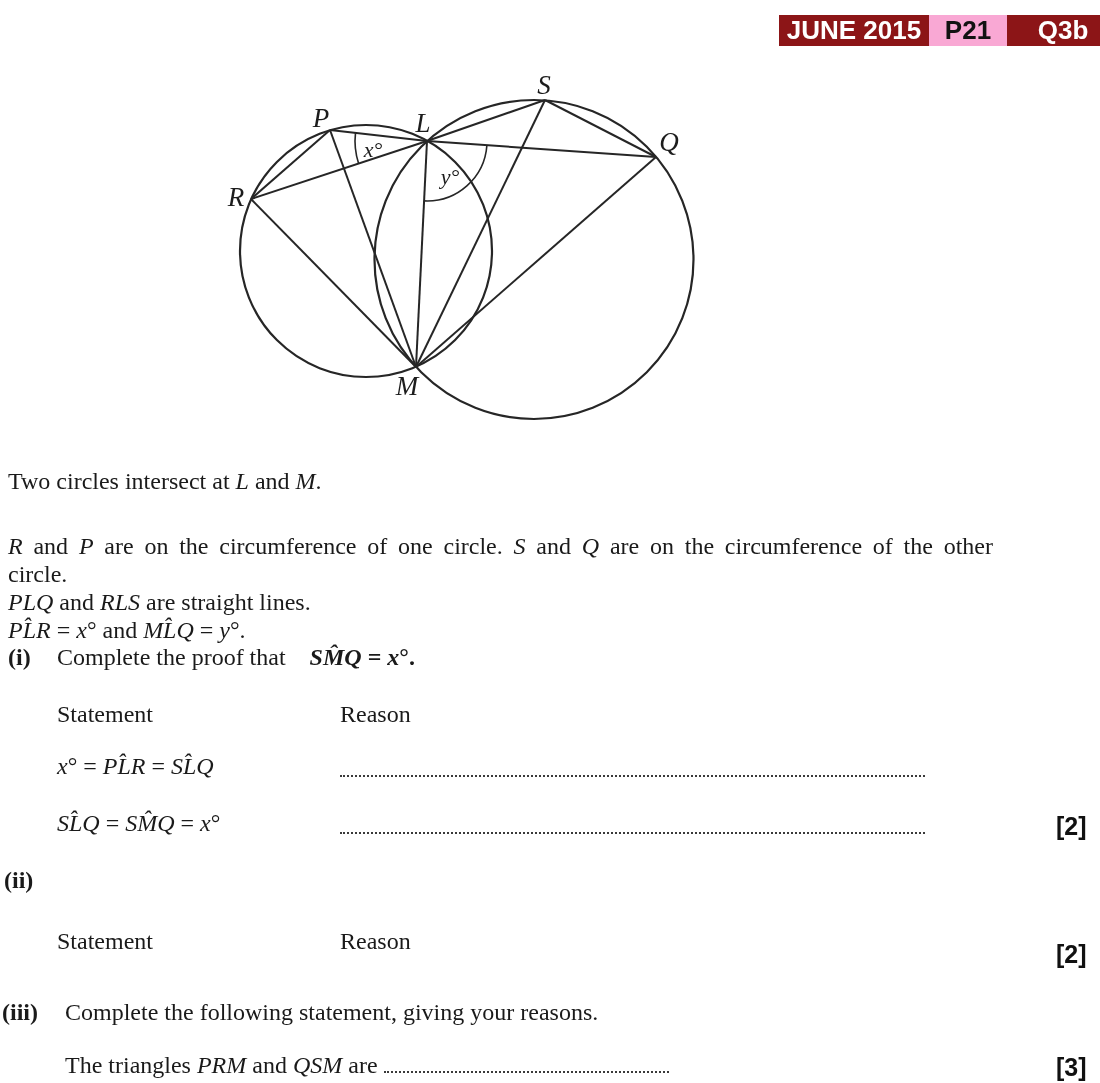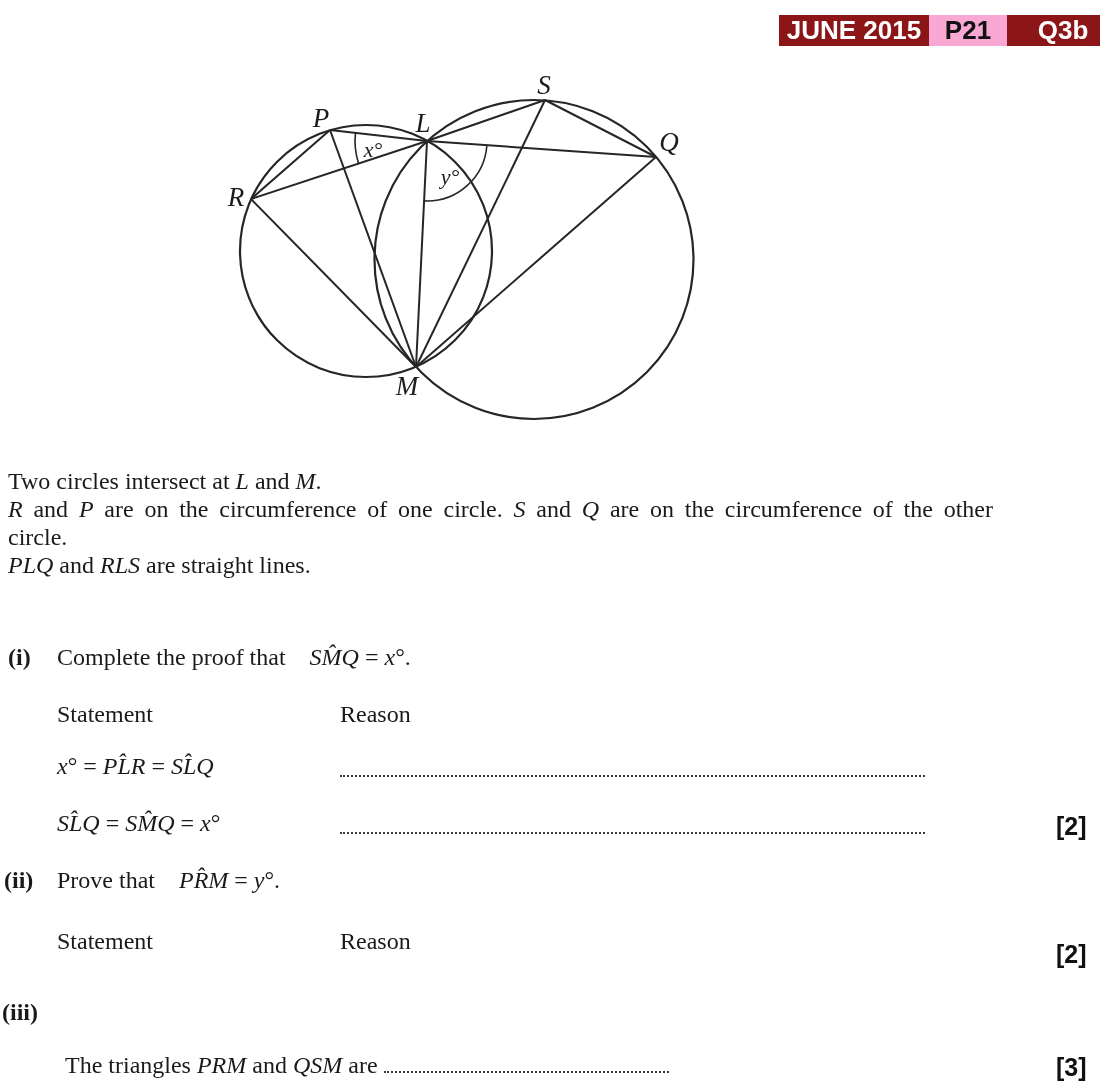--- a/index.html
+++ b/index.html
@@ -20,25 +20,25 @@
   
   .diagram{position:absolute;left:0;top:0;}
   .diagram .geo{fill:none;stroke:#262626;}
   .diagram text{font-family:"Liberation Serif","DejaVu Serif",serif;font-style:italic;fill:#1c1c1c;}
   .diagram .pt-label{font-size:27px;}
   .diagram .ang-label{font-size:22px;}
   
   .line{position:absolute;font-size:24px;line-height:28px;white-space:nowrap;}
   .intro{position:absolute;left:8px;top:467px;width:985px;font-size:24px;line-height:28px;}
   .intro .iline{height:28px;}
-  .intro .justified{text-align:justify;text-align-last:justify;}
+  .intro .justified{text-align:justify;text-align-last:justify;margin-top:37px;}
   .it{font-style:italic;}
   .bold{font-weight:bold;}
   .underlined{text-decoration-thickness:2px;text-underline-offset:4px;}
-  .formula-gap{margin-left:24px;}
+  .formula-gap{margin-left:24px;font-weight:bold;}
   .dotline{position:absolute;border-bottom:2.6px dotted #3a3a3a;height:26px;}
   .leader{display:inline-block;width:285px;border-bottom:2.6px dotted #3a3a3a;height:19px;}
   .marks{
     position:absolute;left:1056px;width:44px;
     font-family:"Liberation Sans","DejaVu Sans",sans-serif;font-weight:bold;font-size:25px;color:#111;
     white-space:nowrap;
   }
 </style>
 </head>
 <body>
@@ -82,43 +82,42 @@
 
     <text class="ang-label" x="373" y="157" text-anchor="middle">x°</text>
     <text class="ang-label" x="450" y="184" text-anchor="middle">y°</text>
   </svg>
 
   <div class="intro">
     <div class="iline"><span>Two circles intersect at </span><span class="it">L</span><span> and </span><span class="it">M</span><span>.</span></div>
     <div class="iline justified"><span class="it">R</span><span> and </span><span class="it">P</span><span> are on the circumference of one circle. </span><span class="it">S</span><span> and </span><span class="it">Q</span><span> are on the circumference of the other</span></div>
     <div class="iline"><span>circle.</span></div>
     <div class="iline"><span class="it">PLQ</span><span> and </span><span class="it">RLS</span><span> are straight lines.</span></div>
+    <div class="iline"><span class="it">PL̂R</span><span> = </span><span class="it">x</span><span>° and </span><span class="it">ML̂Q</span><span> = </span><span class="it">y</span><span>°.</span></div>
   </div>
 
   <div class="line bold" style="left:8px;top:643px">(i)</div>
   <div class="line" style="left:57px;top:643px">
     <span><span>Complete the proof that</span></span><span class="formula-gap"><span class="it">SM̂Q</span><span> = </span><span class="it">x</span><span>°.</span></span>
   </div>
   <div class="line underlined" style="left:57px;top:700px">Statement</div>
   <div class="line underlined" style="left:340px;top:700px">Reason</div>
 
   <div class="line" style="left:57px;top:752px"><span class="it">x</span><span>° = </span><span class="it">PL̂R</span><span> = </span><span class="it">SL̂Q</span></div>
   <div class="dotline" style="left:340px;top:749px;width:585px"></div>
 
   <div class="line" style="left:57px;top:809px"><span class="it">SL̂Q</span><span> = </span><span class="it">SM̂Q</span><span> = </span><span class="it">x</span><span>°</span></div>
   <div class="dotline" style="left:340px;top:806px;width:585px"></div>
   <div class="marks" style="top:812px">[2]</div>
 
   <div class="line bold" style="left:4px;top:866px">(ii)</div>
-  <div class="line" style="left:57px;top:866px">
-    <span><span>Prove that</span></span><span class="formula-gap"><span class="it">PR̂M</span><span> = </span><span class="it">y</span><span>°.</span></span>
-  </div>
   <div class="line underlined" style="left:57px;top:927px">Statement</div>
   <div class="line underlined" style="left:340px;top:927px">Reason</div>
   <div class="marks" style="top:940px">[2]</div>
 
   <div class="line bold" style="left:2px;top:998px">(iii)</div>
+  <div class="line" style="left:65px;top:998px"><span>Complete the following statement, giving your reasons.</span></div>
   <div class="line" style="left:65px;top:1051px">
     <span><span>The triangles </span><span class="it">PRM</span><span> and </span><span class="it">QSM</span><span> are </span></span><span class="leader"></span>
   </div>
   <div class="marks" style="top:1053px">[3]</div>
 
 </div>
 
 </body></html>

